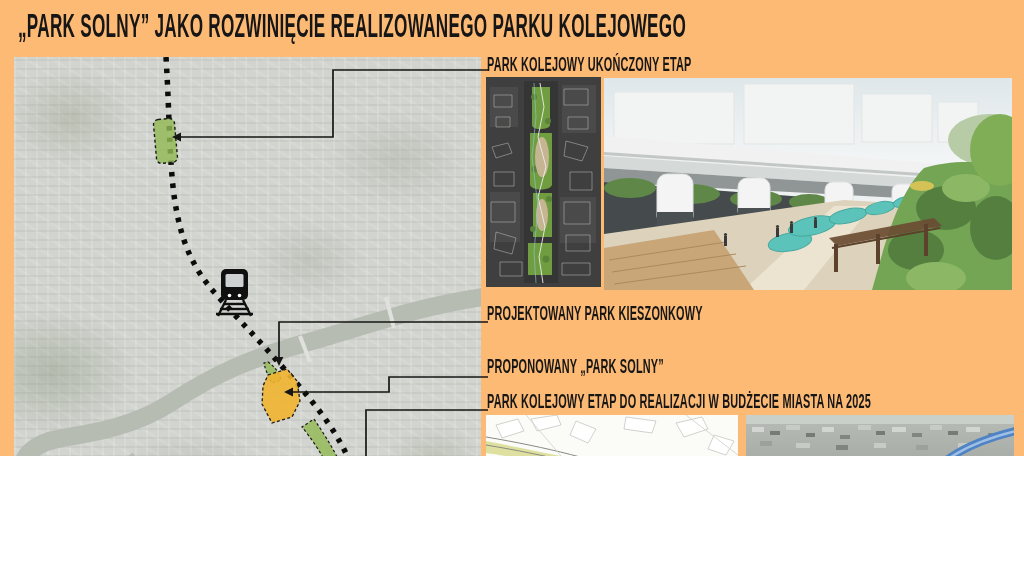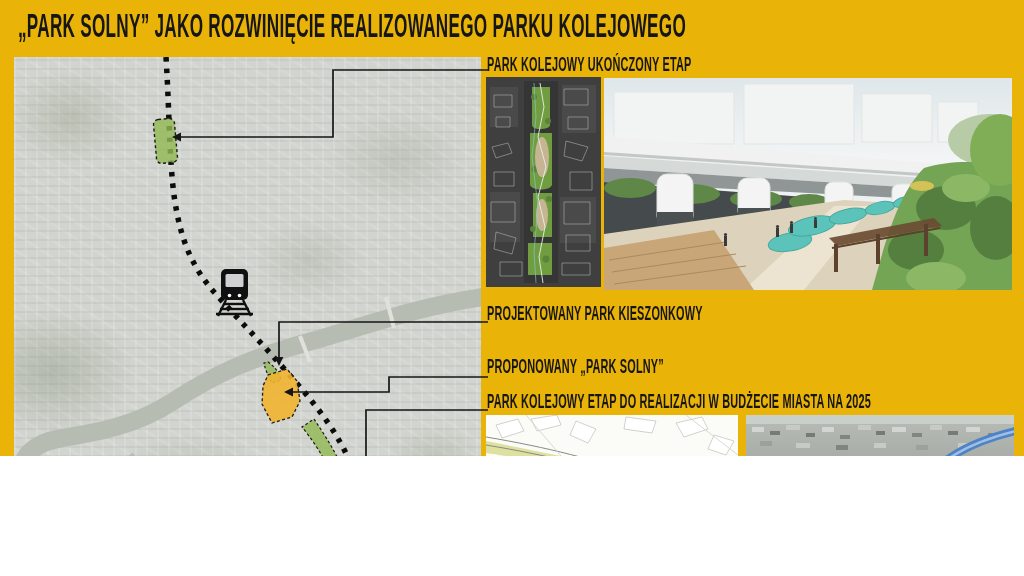--- a/index.html
+++ b/index.html
@@ -1,16 +1,16 @@
 <!DOCTYPE html>
 <html><head>
 <meta charset="utf-8">
 <style>
   html,body{margin:0;padding:0;background:#ffffff;}
-  #slide{position:relative;width:1024px;height:456px;background:#eab308;overflow:hidden;
+  #slide{position:relative;width:1024px;height:456px;background:#fdba74;overflow:hidden;
          font-family:"Liberation Sans","DejaVu Sans",sans-serif;color:#111;text-align:center;}
   .cond{font-weight:bold;white-space:nowrap;transform:scaleX(.52);transform-origin:0 0;color:#161616;}
   #title{position:absolute;left:18px;top:7px;font-size:33px;letter-spacing:.5px;}
   .callout-label{position:absolute;font-size:21px;letter-spacing:.3px;}
   #lbl-completed{left:487px;top:52px;}
   #lbl-pocket{left:487px;top:301px;}
   #lbl-solny{left:487px;top:354px;}
   #lbl-2025{left:487px;top:389px;}
   
   #map{position:absolute;left:14px;top:57px;width:467px;height:508px;

